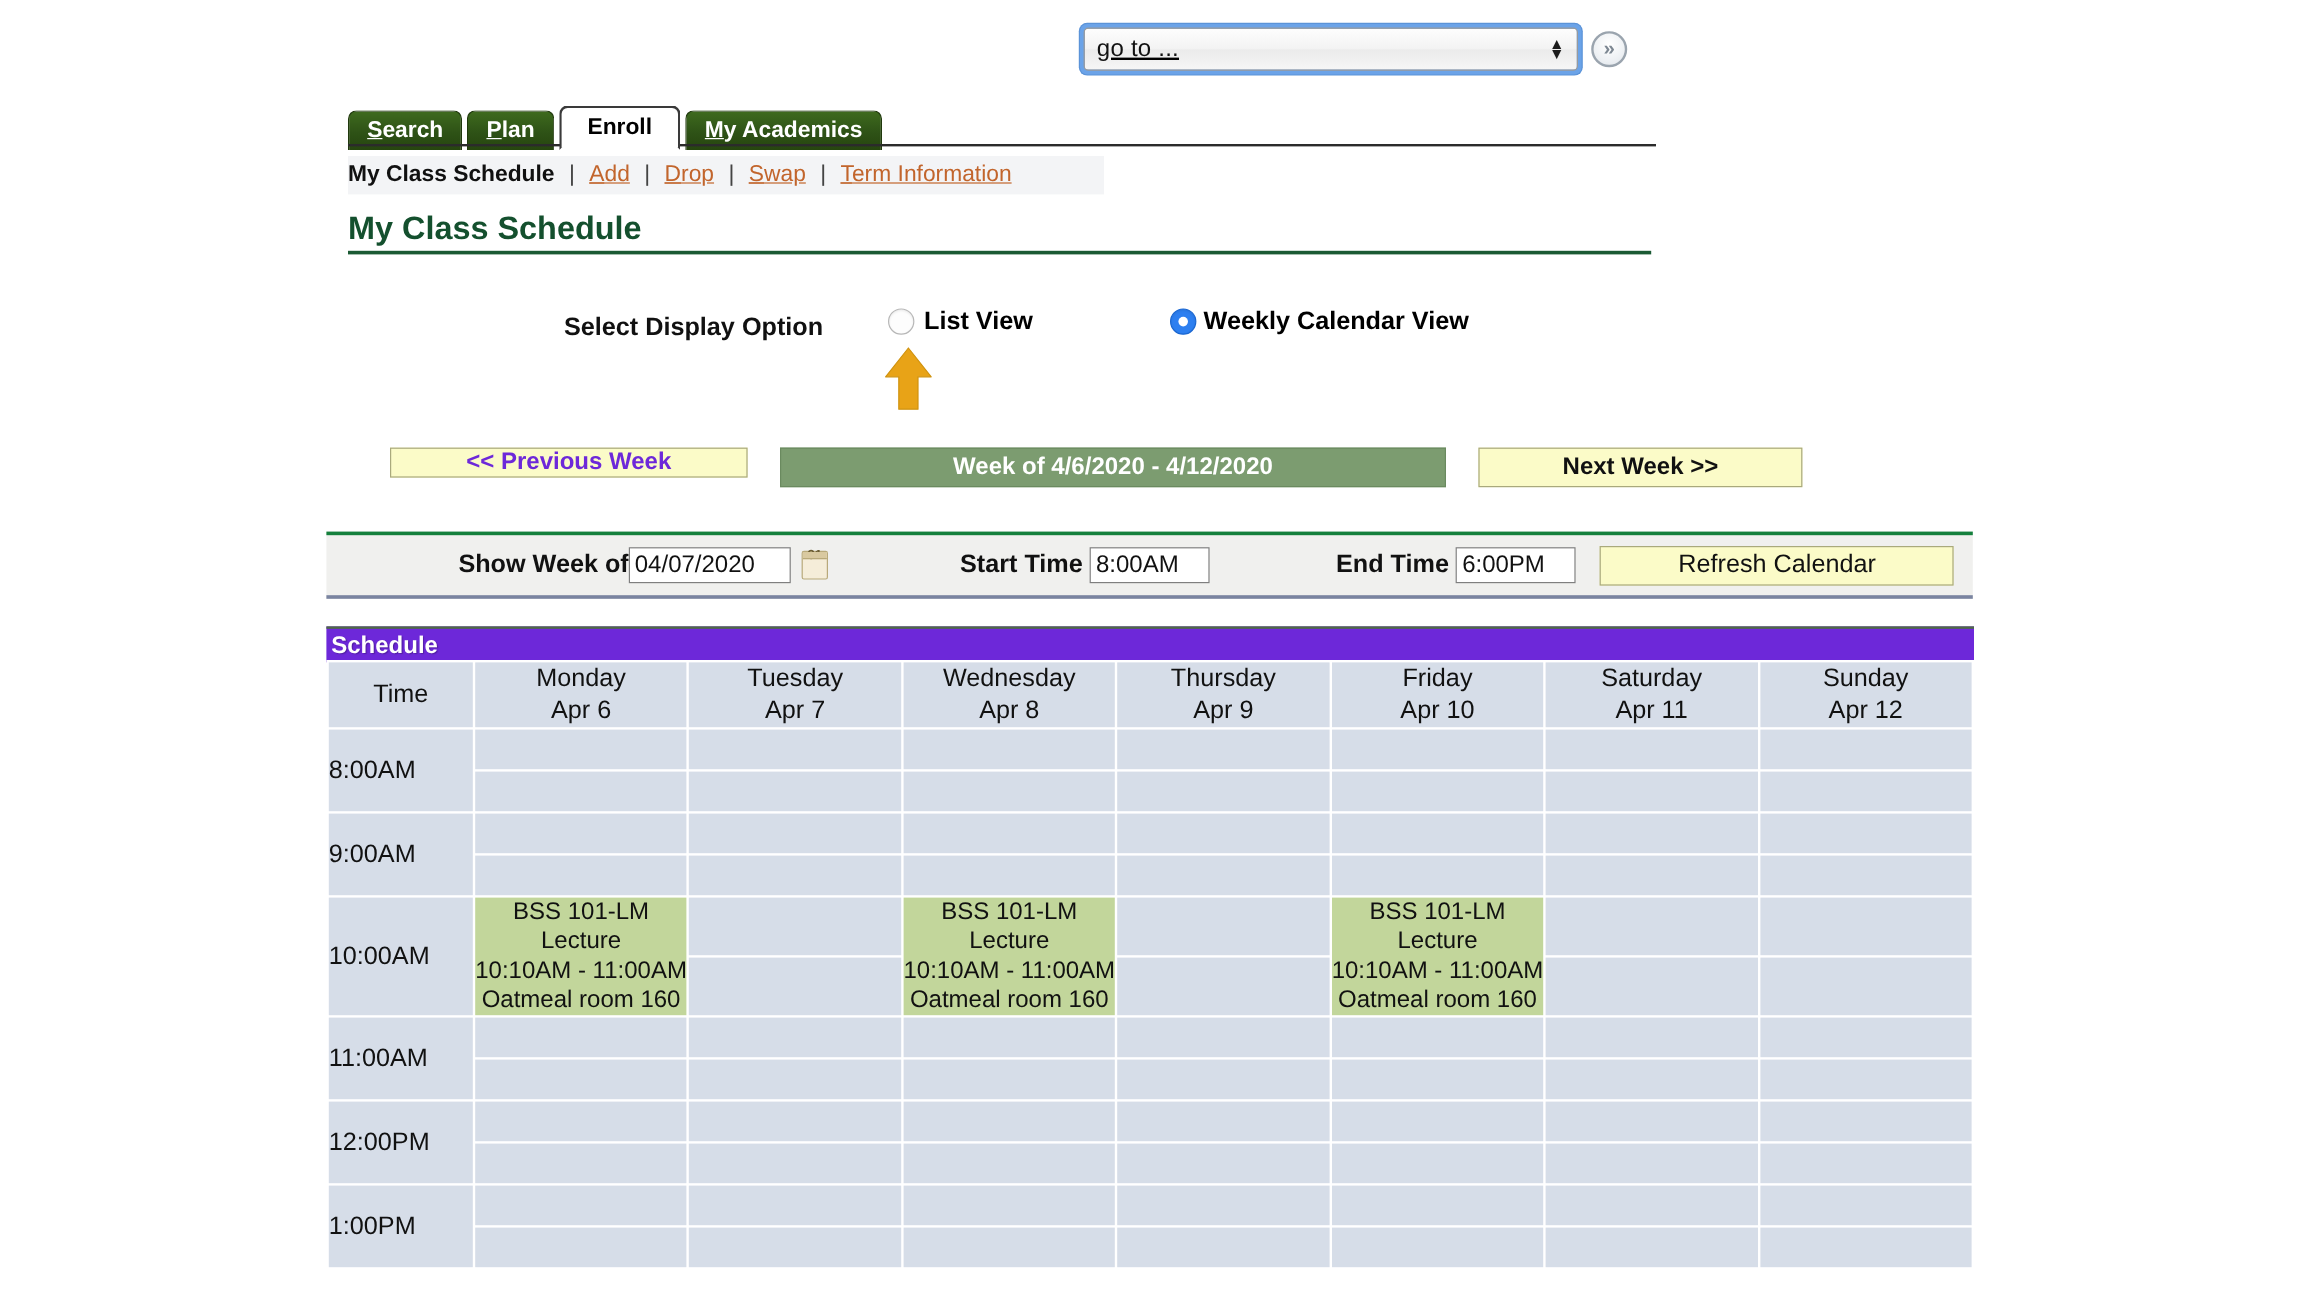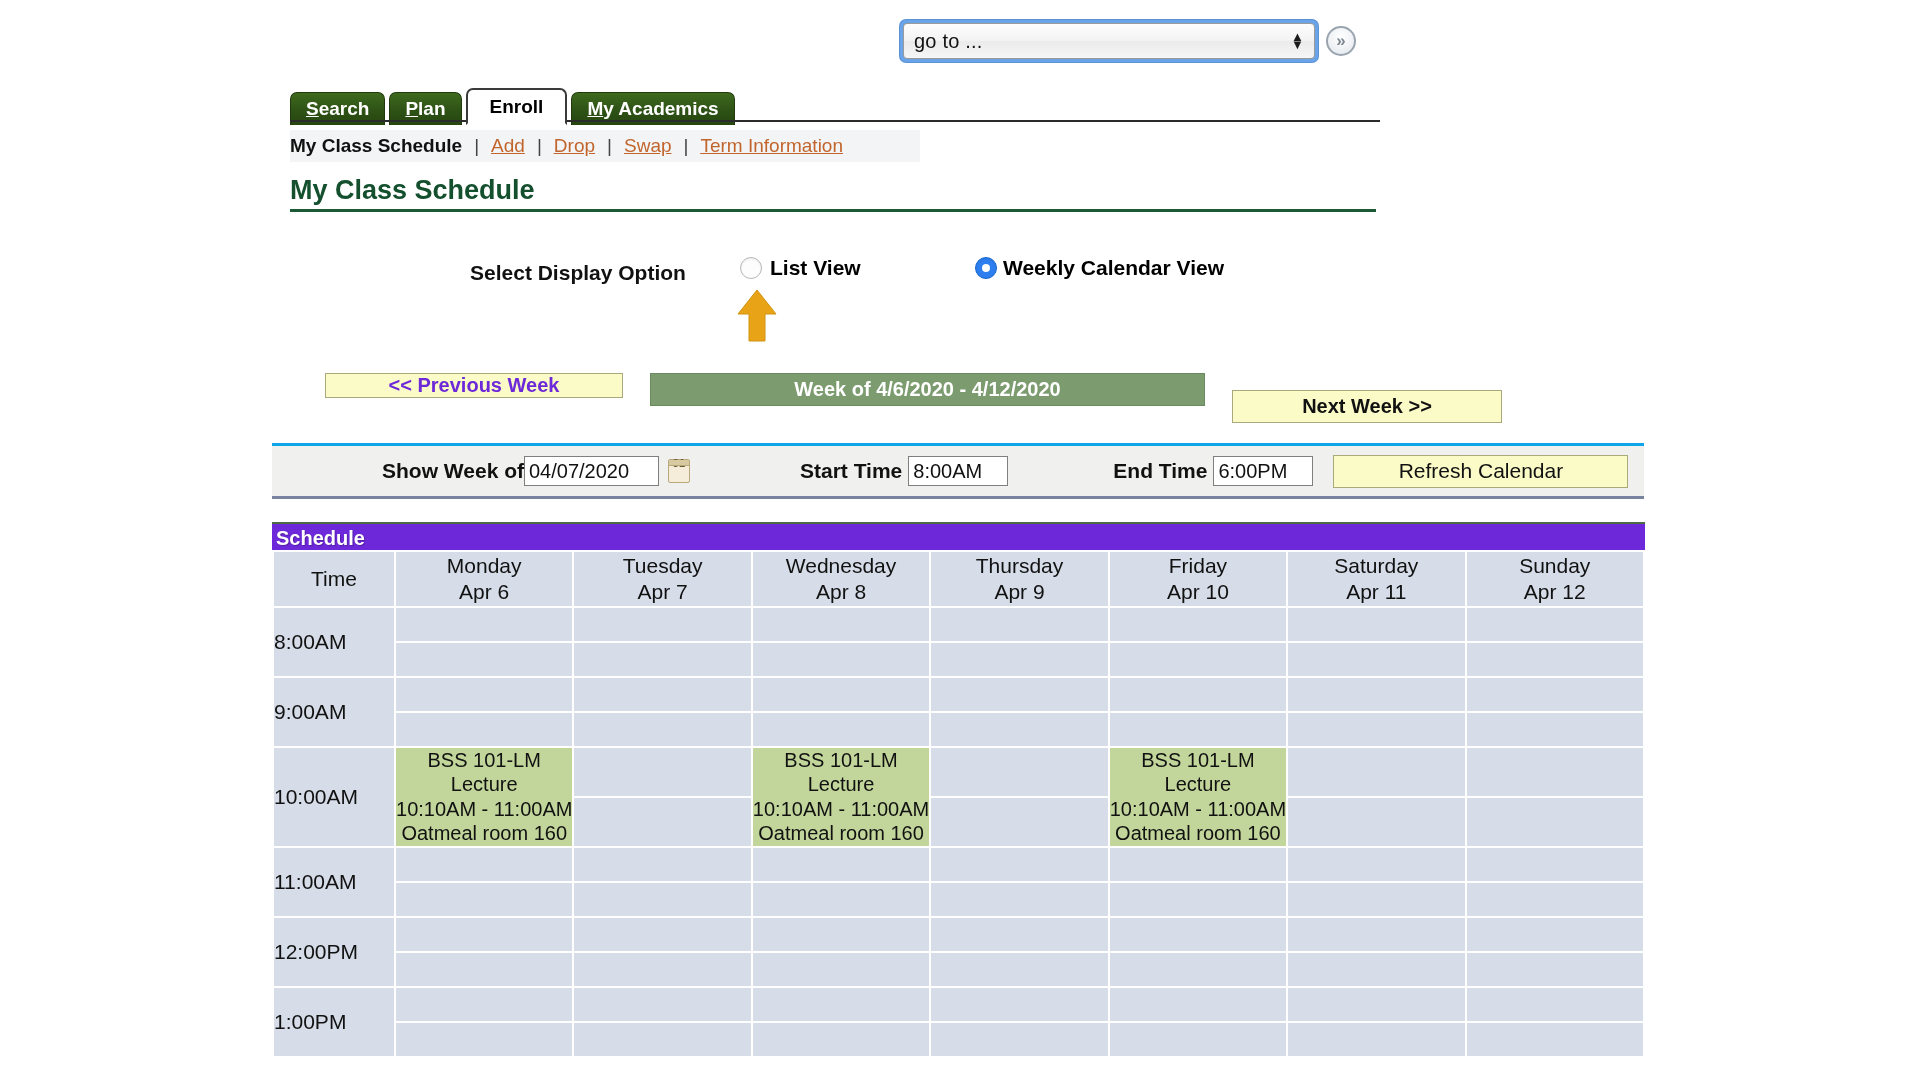--- a/index.html
+++ b/index.html
@@ -16,20 +16,21 @@
   
   .goto-wrap {
     position: absolute; left: 900px; top: 20px;
     display: flex; align-items: center; gap: 8px;
   }
   .goto-outer {
     padding: 3px;
     border-radius: 6px;
     background: #6ba3e8;
     box-shadow: 0 0 0 1px #5b93d8;
+    text-decoration: underline;
   }
   .goto-select {
     width: 412px; height: 36px;
     background: linear-gradient(to bottom,#fdfdfd 0%,#f3f3f3 48%,#ebebeb 52%,#f6f6f6 100%);
     border: 1px solid #9a9a9a;
     border-radius: 4px;
     display: flex; align-items: center;
     padding: 0 10px;
     position: relative;
     font-size: 20px; color: #111;
@@ -130,33 +131,33 @@
     font-size: 20px; font-weight: bold; color:#6d28d9;
   }
   .wk-cur {
     position: absolute; left: 650px; top: 373px;
     width: 555px; height: 33px;
     background: #7c9c70; border: 1px solid #6a8a5f;
     display:flex; align-items:center; justify-content:center;
     font-size: 20px; font-weight: bold; color:#ffffff;
   }
   .wk-next {
-    position: absolute; left: 1232px; top: 390px;
+    position: absolute; left: 1232px; top: 373px;
     width: 270px; height: 33px;
     background: #fbfbc8; border: 1px solid #a9a97c;
     display:flex; align-items:center; justify-content:center;
     font-size: 20px; font-weight: bold; color:#111;
   }
 
   
   .filterbar {
     position: absolute; left: 272px; top: 443px;
     width: 1372px; height: 56px;
     background: #f0f0ee;
-    border-top: 3px solid #0ea5e9;
+    border-top: 3px solid #15803d;
     border-bottom: 3px solid #7a84a0;
     display: flex; align-items: center;
   }
   .fb-label { font-size: 21px; font-weight: bold; color: #111; white-space: nowrap; }
   .fb-input {
     height: 30px; background:#ffffff; border:1px solid #7f7f7f;
     font-size: 20px; color:#111;
     display:flex; align-items:center; padding: 0 4px;
   }
   .cal-icon {

